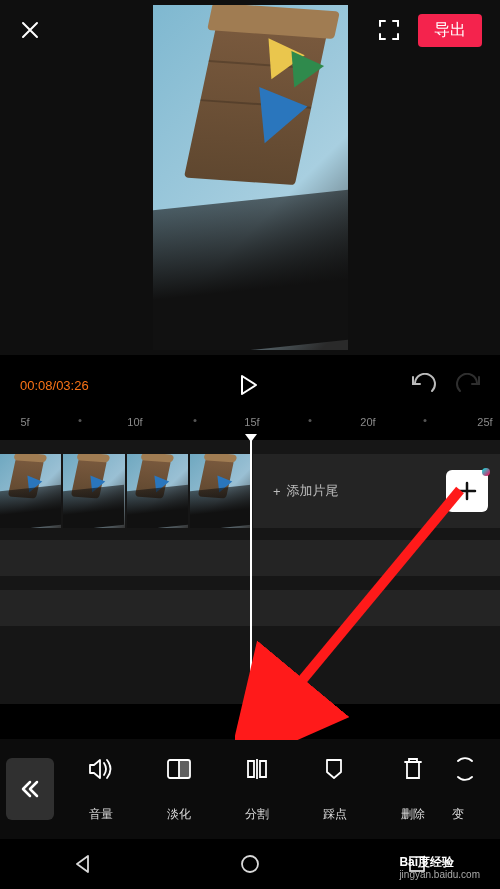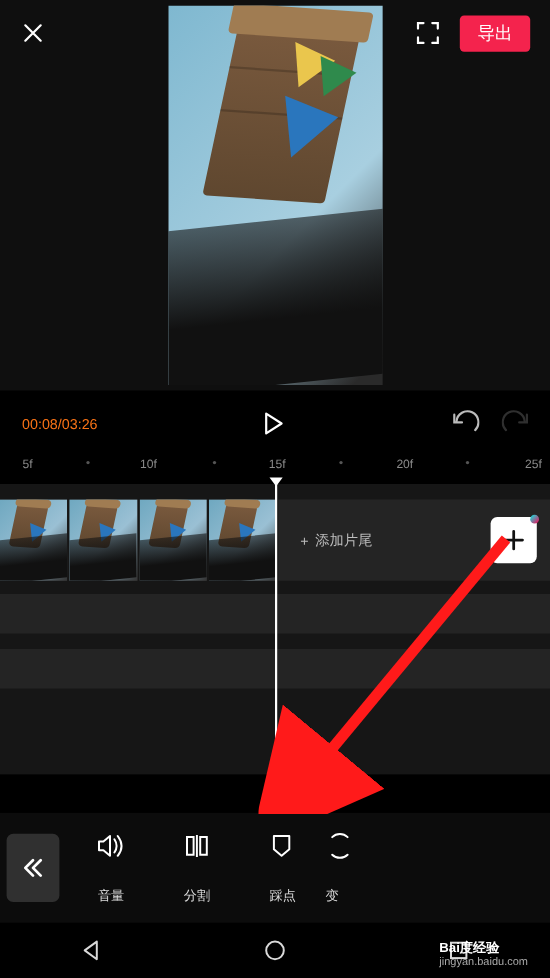--- a/index.html
+++ b/index.html
@@ -297,33 +297,51 @@
       <span class="ticon">
         <svg width="26" height="24" viewBox="0 0 26 24">
             <path d="M2 8 h4 l6 -5 v18 l-6 -5 h-4z M16 6 q4 6 0 12 M19 3 q7 9 0 18" stroke="#fff" stroke-width="1.8" fill="none" stroke-linejoin="round" stroke-linecap="round"></path>
           </svg>
       </span>
       <span class="tlabel">音量</span>
     </div>
     <div class="tool">
       <span class="ticon">
         <svg width="26" height="24" viewBox="0 0 26 24">
+            <rect x="2" y="3" width="22" height="18" rx="2" stroke="#fff" stroke-width="1.8" fill="none"></rect>
+            <line x1="13" y1="3" x2="13" y2="21" stroke="#fff" stroke-width="1.8"></line>
+            <rect x="13" y="3" width="11" height="18" fill="#fff" opacity="0.35"></rect>
+          </svg>
+      </span>
+      <span class="tlabel">淡化</span>
+    </div>
+    <div class="tool">
+      <span class="ticon">
+        <svg width="26" height="24" viewBox="0 0 26 24">
             <path d="M4 4 h6 v16 h-6z M16 4 h6 v16 h-6z" stroke="#fff" stroke-width="1.8" fill="none"></path>
             <line x1="13" y1="2" x2="13" y2="22" stroke="#fff" stroke-width="1.8"></line>
           </svg>
       </span>
       <span class="tlabel">分割</span>
     </div>
     <div class="tool">
       <span class="ticon">
         <svg width="24" height="24" viewBox="0 0 24 24">
             <path d="M4 3 h14 v12 l-7 6 l-7 -6 z" stroke="#fff" stroke-width="1.8" fill="none" stroke-linejoin="round"></path>
           </svg>
       </span>
       <span class="tlabel">踩点</span>
+    </div>
+    <div class="tool">
+      <span class="ticon">
+        <svg width="24" height="26" viewBox="0 0 24 26">
+            <path d="M4 6 h16 M8 6 v-3 h8 v3 M6 6 v16 h12 v-16" stroke="#fff" stroke-width="1.8" fill="none" stroke-linecap="round"></path>
+          </svg>
+      </span>
+      <span class="tlabel">删除</span>
     </div>
     <div class="tool partial">
       <span class="ticon">
         <svg width="18" height="24" viewBox="0 0 18 24">
             <path d="M2 4 a10 10 0 0 1 14 0 M2 20 a10 10 0 0 0 14 0" stroke="#fff" stroke-width="1.8" fill="none" stroke-linecap="round"></path>
           </svg>
       </span>
       <span class="tlabel">变</span>
     </div>
   </div>

